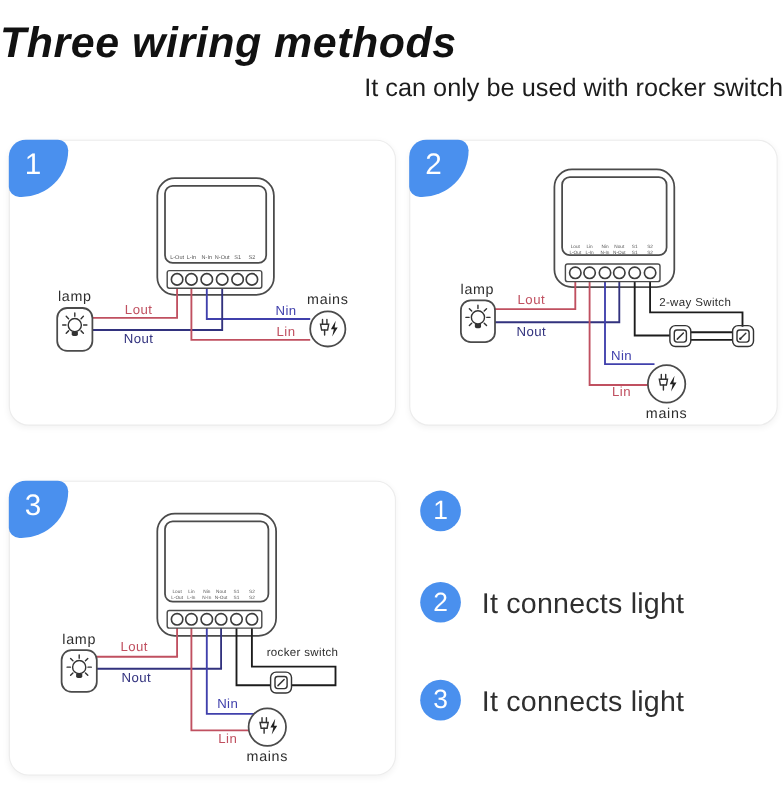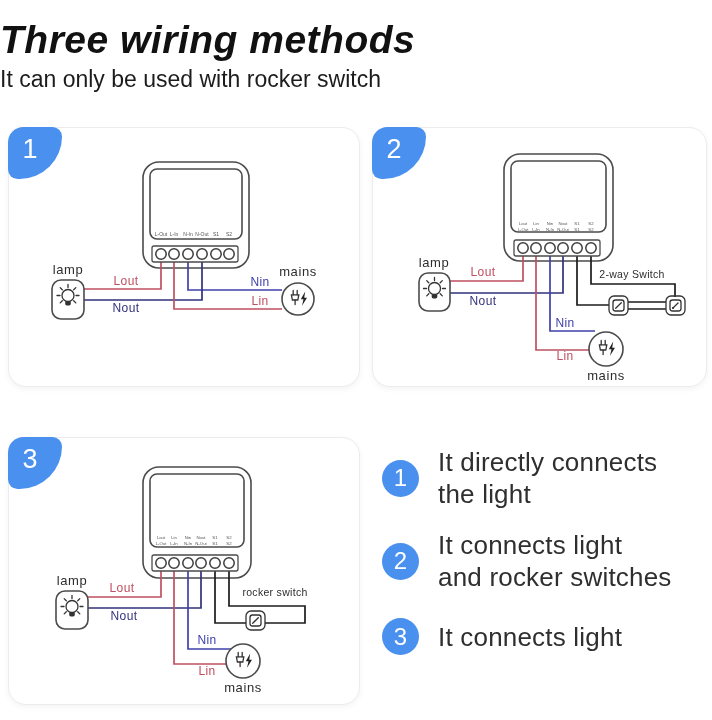--- a/index.html
+++ b/index.html
@@ -6,21 +6,21 @@
   body{
     width:712px;height:720px;background:#ffffff;position:relative;overflow:hidden;
     font-family:"Liberation Sans",sans-serif;
   }
   .page-title{
     position:absolute;top:18px;left:0;right:0;margin:0;
     font-size:39px;line-height:44px;font-weight:800;font-style:italic;
     letter-spacing:.5px;color:#111;
   }
   .page-subtitle{
-    position:absolute;top:66px;left:0;right:0;margin:0;text-align:left;
+    position:absolute;top:66px;left:0;right:0;margin:0;text-align:right;
     font-size:23px;color:#1c1c1c;font-weight:400;
   }
   .card{
     position:absolute;background:#fff;border:1px solid #ececec;border-radius:18px;
     box-shadow:0 2px 6px rgba(0,0,0,.05);
   }
   .card1{left:8px;top:127px;width:350px;height:258px}
   .card2{left:372px;top:127px;width:333px;height:258px}
   .card3{left:8px;top:437px;width:350px;height:266px}
   .badge{
@@ -266,30 +266,25 @@
     <text class="wl t-navy" x="115" y="182" text-anchor="middle">Nout</text>
     <text class="wl t-blue" x="198" y="206" text-anchor="middle">Nin</text>
     <text class="wl t-red" x="198" y="237" text-anchor="middle">Lin</text>
   </svg>
   <div class="badge">3</div>
 </section>
 
 <aside class="legend">
   <div class="legend-item li1">
     <div class="legend-num">1</div>
-    <div class="legend-text">
-      <div>It directly connects</div>
-      <div>the light</div>
-    </div>
   </div>
   <div class="legend-item li2">
     <div class="legend-num">2</div>
     <div class="legend-text">
       <div>It connects light</div>
-      <div>and rocker switches</div>
     </div>
   </div>
   <div class="legend-item li3">
     <div class="legend-num">3</div>
     <div class="legend-text">
       <div>It connects light</div>
     </div>
   </div>
 </aside>
 

